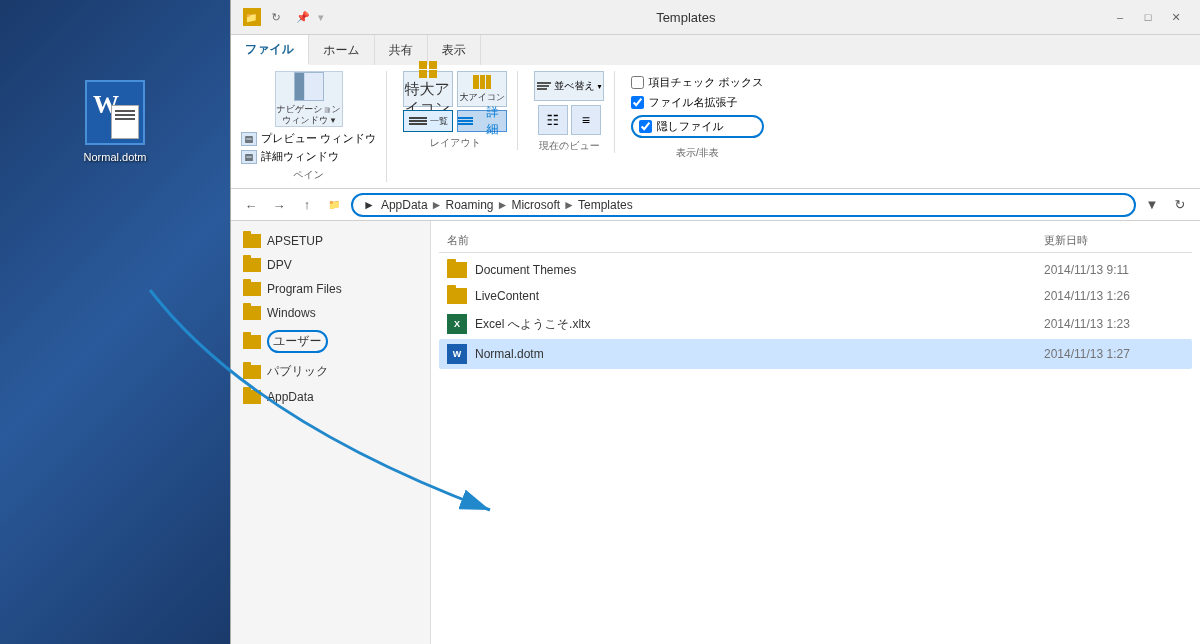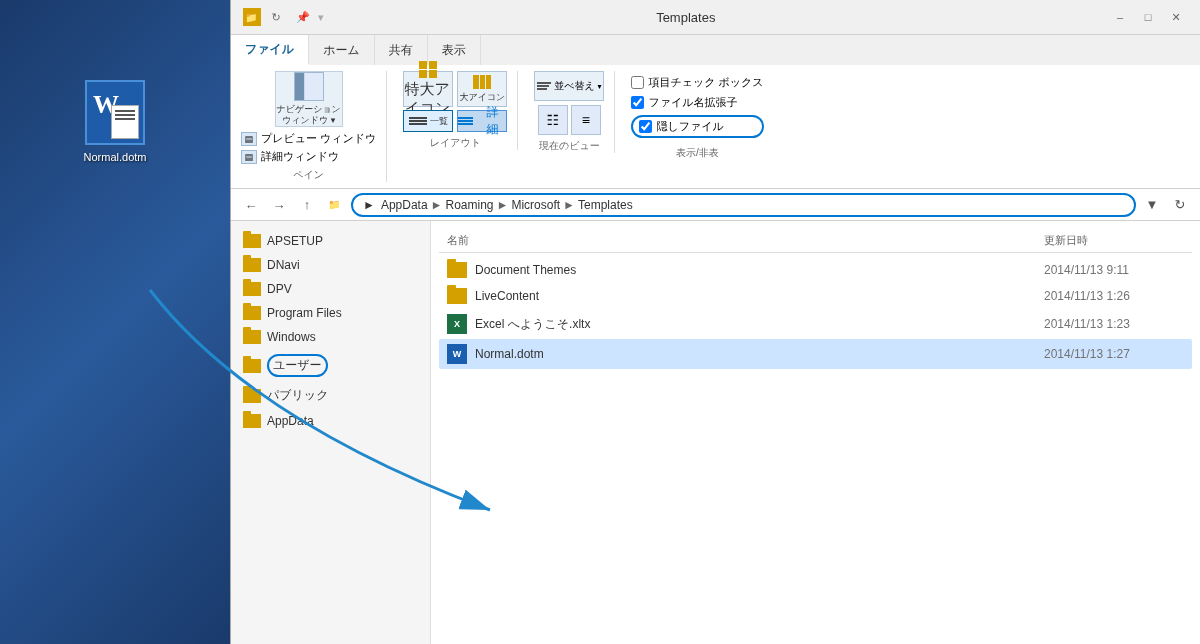--- a/index.html
+++ b/index.html
@@ -670,24 +670,20 @@
 
   <div class="main-content">
 
     <div class="sidebar">
       <div class="sidebar-item">
         <div class="folder-icon"></div>
         <span>APSETUP</span>
       </div>
       <div class="sidebar-item">
         <div class="folder-icon"></div>
-        <span>DNavi</span>
-      </div>
-      <div class="sidebar-item">
-        <div class="folder-icon"></div>
         <span>DPV</span>
       </div>
       <div class="sidebar-item">
         <div class="folder-icon"></div>
         <span>Program Files</span>
       </div>
       <div class="sidebar-item">
         <div class="folder-icon"></div>
         <span>Windows</span>
       </div>

